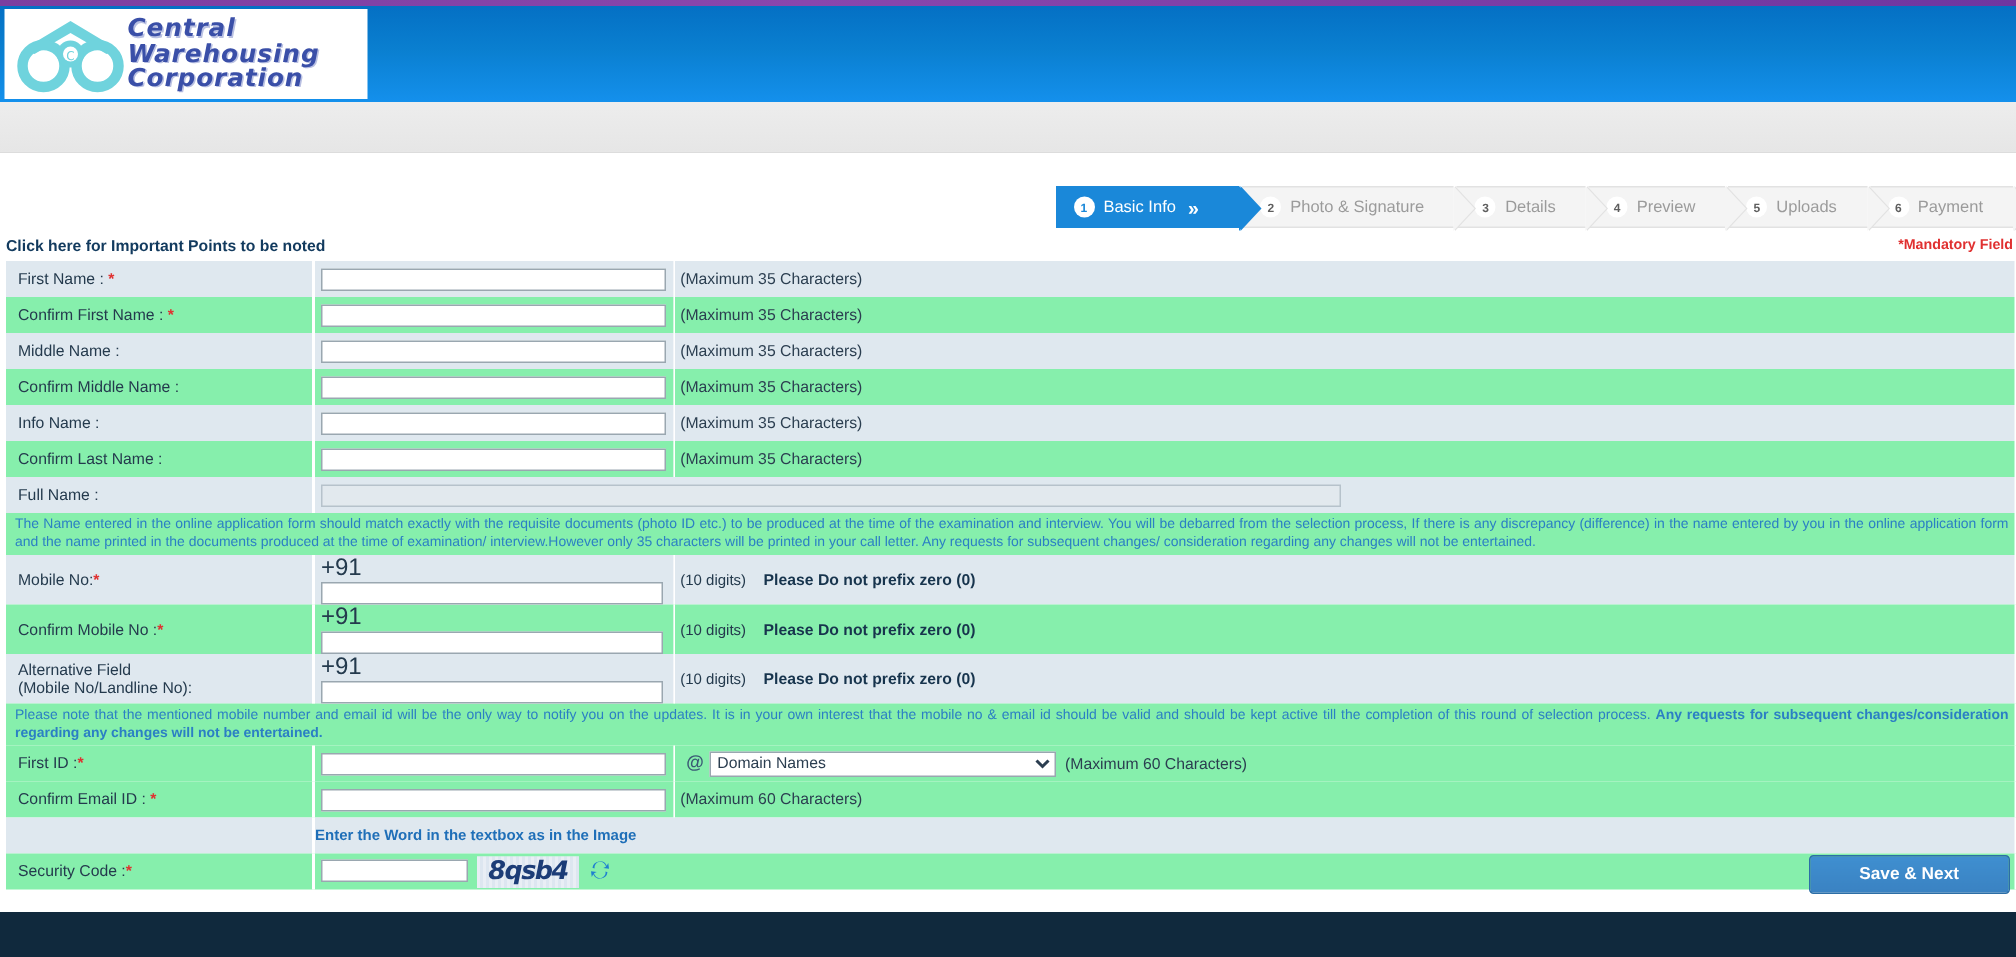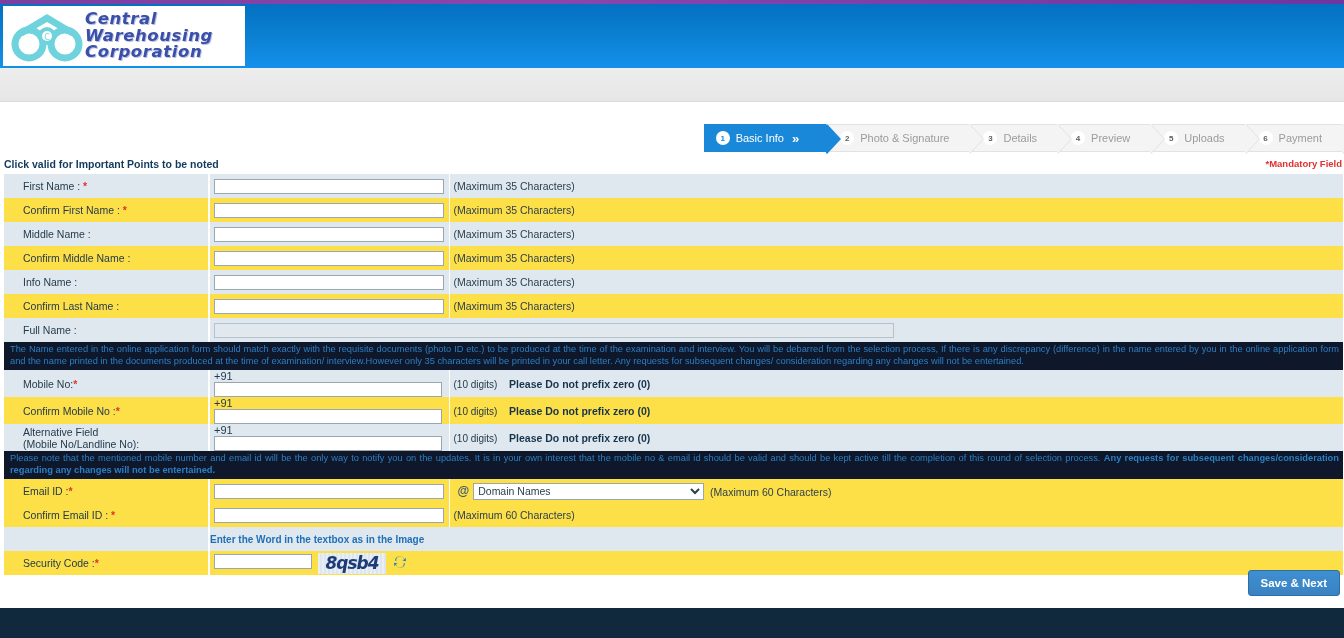--- a/index.html
+++ b/index.html
@@ -94,26 +94,26 @@
   }
   .mandatory {
     position:absolute; right:2px; top:0;
     font-size:9.5px; font-weight:bold; color:#e03030;
   }
 
   
   .form { width:1340px; margin-left:4px; border-collapse:collapse; table-layout:fixed;}
   .form tr { height:24px; }
   .row-a { background:#dfe8ef; }
-  .row-b { background:#fde047; }
-  .row-note { background:#0f172a;margin-left:32px; }
+  .row-b { background:#86efac; }
+  .row-note { background:#86efac;margin-left:32px; }
   .form td { padding:0; vertical-align:middle; border-right:1px solid #ffffff; }
   td.lbl {
     width:205px;
-    padding-left:19px;
+    padding-left:8px;
     font-size:10.5px;
     color:#243a4d;
     border-right:2px solid #fff;
   }
   td.lbl .sub { display:block; }
   .star { color:#e03030; font-weight:bold; }
 
   td.fld { width:240px; padding-left:4px; }
   td.hint { font-size:10.5px; color:#2b3e50; padding-left:4px; }
 
@@ -132,21 +132,21 @@
 
   .note {
     color:#2b7fc4;
     font-size:9.3px;
     line-height:11.5px;
     padding:2px 4px 3px 6px;
     text-align:justify;
   }
   .note b { font-weight:bold; }
 
-  .prefix { font-size:11px; color:#243a4d; padding-right:6px;}
+  .prefix { font-size:16px; color:#243a4d; padding-right:6px;}
   .digits { font-size:10px; color:#243a4d; }
   .nozero { font-size:10.5px; font-weight:bold; color:#17344d; }
 
   .at { font-size:12px; color:#3b5a75; padding:0 4px; font-weight:bold;}
   select.dom {
     width:231px; height:17px;
     border:1px solid #9aa7b0;
     background:#fff;
     font-size:10.5px;
     font-family:"Liberation Sans", sans-serif;
@@ -172,21 +172,21 @@
   }
   .refresh { display:inline-block; margin-left:6px; vertical-align:middle; }
 
   
   .btnrow { position:absolute; right:4px; bottom:42px; }
   .savebtn {
     background:linear-gradient(to bottom,#3f8fd0,#3a82c2);
     border:1px solid #2c6ea6;
     border-radius:3px;
     color:#fff; font-weight:bold; font-size:11.5px;
-    padding:6px 12px;
+    padding:6px 33px;
     cursor:pointer;
     font-family:"Liberation Sans", sans-serif;
   }
   .footerbar {
     position:absolute; left:0; bottom:0;
     width:1344px; height:30px;
     background:#10293d;
   }
 </style>
 </head>
@@ -238,21 +238,21 @@
       <span class="step-label">Uploads</span>
     </div>
     <div class="step">
       <span class="step-num">6</span>
       <span class="step-label">Payment</span>
     </div>
   </div>
 </div>
 
 <div class="infoline">
-  <span class="clickhere">Click valid for Important Points to be noted</span>
+  <span class="clickhere">Click here for Important Points to be noted</span>
   <span class="mandatory">*Mandatory Field</span>
 </div>
 
 <table class="form">
   <tbody>
       <tr class="row-a">
     <td class="lbl"><span>First Name : </span><span class="star">*</span></td>
     <td class="fld"><input class="txt" value="" style=""></td>
     <td class="hint">(Maximum 35 Characters)</td>
   </tr>
@@ -324,21 +324,21 @@
       &nbsp;&nbsp;&nbsp;<span class="nozero">Please Do not prefix zero (0)</span>
     </td>
   </tr>
   <tr class="row-note">
     <td colspan="3">
       <div class="note"><span>Please note that the mentioned mobile number and email id will be the only way to notify you on the updates. It is in your own interest that the mobile no &amp; email id should be valid and should be kept active till the completion of this round of selection process. </span><b>Any requests for subsequent changes/consideration regarding any changes will not be entertained.</b></div>
     </td>
   </tr>
 
   <tr class="row-b">
-    <td class="lbl"><span>Email ID :</span><span class="star">*</span></td>
+    <td class="lbl"><span>First ID :</span><span class="star">*</span></td>
     <td class="fld"><input class="txt" value="" style=""></td>
     <td class="hint">
       <span class="at">@</span><select class="dom"><option>Domain Names</option></select>
       &nbsp;<span>(Maximum 60 Characters)</span>
     </td>
   </tr>
   <tr class="row-b">
     <td class="lbl"><span>Confirm Email ID : </span><span class="star">*</span></td>
     <td class="fld"><input class="txt" value="" style=""></td>
     <td class="hint">(Maximum 60 Characters)</td>

